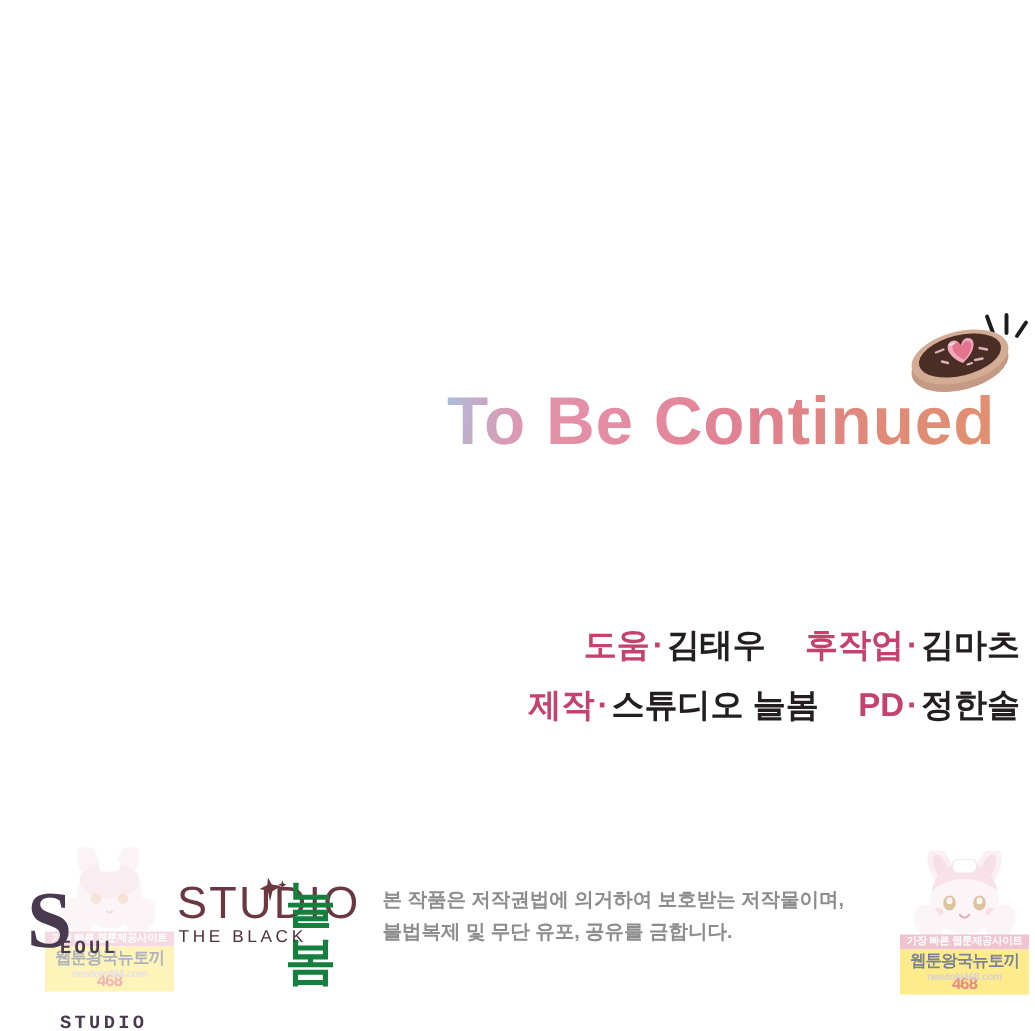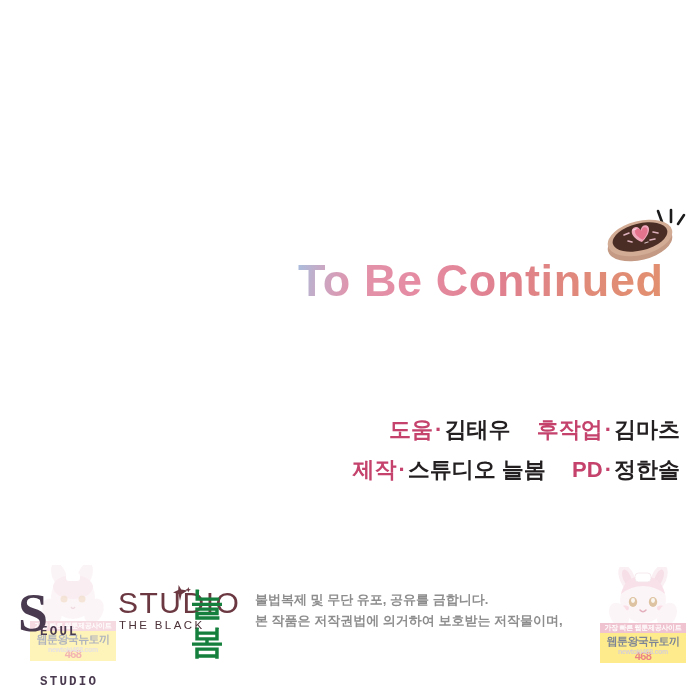--- a/index.html
+++ b/index.html
@@ -365,22 +365,22 @@
     <svg class="st-star" viewBox="0 0 18 16" xmlns="http://www.w3.org/2000/svg">
       <path d="M7 16 L8.6 9.2 L14.5 5.6 L8.2 4.6 L5.6 0 L5.2 5 L0 7.6 L5.6 9 Z" fill="#6b3842"></path>
       <path d="M14.5 4 l0.8-2 0.8 2 2 0.8 -2 0.8 -0.8 2 -0.8-2 -2-0.8 Z" fill="#6b3842"></path>
     </svg>
     <div class="st-main">STUDIO</div>
     <div class="st-kr">늘봄</div>
     <div class="st-sub">THE BLACK</div>
   </div>
 
   <div id="copyright">
+    <div>본 작품은 저작권법에 의거하여 보호받는 저작물이며,</div>
     <div>불법복제 및 무단 유포, 공유를 금합니다.</div>
-    <div>본 작품은 저작권법에 의거하여 보호받는 저작물이며,</div>
   </div>
 
   <div class="watermark" id="watermark-right">
     <svg class="wm-art" viewBox="0 0 70 62" xmlns="http://www.w3.org/2000/svg">
       <g>
         <ellipse cx="19" cy="11" rx="7.5" ry="14" fill="#f7e6ec" transform="rotate(-22 19 11)"></ellipse>
         <ellipse cx="51" cy="11" rx="7.5" ry="14" fill="#f7e6ec" transform="rotate(22 51 11)"></ellipse>
         <ellipse cx="19" cy="11" rx="4" ry="9" fill="#f3ccd9" transform="rotate(-22 19 11)"></ellipse>
         <ellipse cx="51" cy="11" rx="4" ry="9" fill="#f3ccd9" transform="rotate(22 51 11)"></ellipse>
         <ellipse cx="35" cy="33" rx="23" ry="23" fill="#fbeff3"></ellipse>

